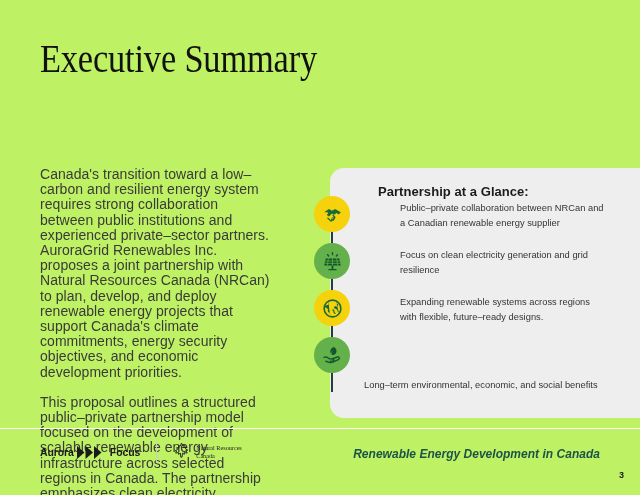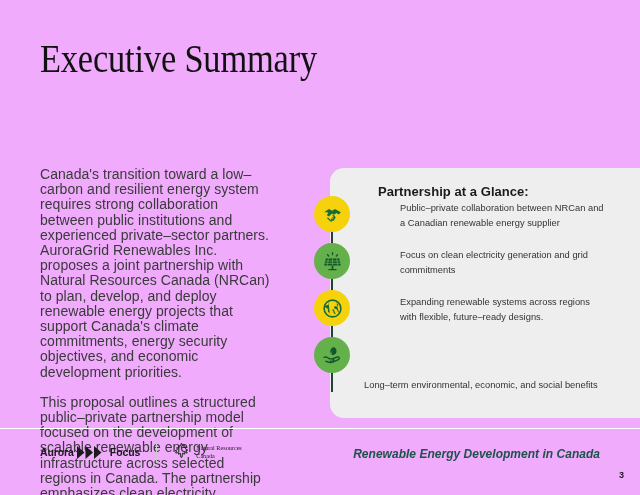--- a/index.html
+++ b/index.html
@@ -11,21 +11,21 @@
     height: 495px;
     background: #ffffff;
     font-family: "Liberation Sans", sans-serif;
     overflow: hidden;
     position: relative;
   }
   .slide {
     position: relative;
     width: 640px;
     height: 495px;
-    background: #f0abfc;
+    background: #bef264;
   }
 
   
   .page-title {
     position: absolute;
     left: 40px;
     top: 36px;
     font-family: "Liberation Serif", serif;
     font-size: 40px;
     line-height: 46px;
@@ -228,21 +228,21 @@
     <div class="tl-item">
       <div class="tl-icon green">
         <svg width="21" height="21" viewBox="0 0 24 24" aria-hidden="true">
           <path d="M12 1.8v2.4M6.3 4.1l1.3 1.6M17.7 4.1l-1.3 1.6" stroke="#10562c" stroke-width="1.5" stroke-linecap="round"></path>
           <path d="M4.2 8.5h15.6l1.7 8.2H2.5z" fill="#10562c"></path>
           <path d="M12 8.5v8.2M7.4 8.5l-1.5 8.2M16.6 8.5l1.5 8.2M3.4 11.4h17.2M2.9 14.1h18.2" stroke="#64b04a" stroke-width="0.9"></path>
           <path d="M11 16.7h2v4.6h-2z" fill="#10562c"></path>
           <path d="M8 21.3h8" stroke="#10562c" stroke-width="1.6" stroke-linecap="round"></path>
         </svg>
       </div>
-      <div class="tl-text">Focus on clean electricity generation and grid commitments</div>
+      <div class="tl-text">Focus on clean electricity generation and grid resilience</div>
     </div>
 
     <div class="tl-item">
       <div class="tl-icon yellow">
         <svg width="21" height="21" viewBox="0 0 24 24" aria-hidden="true">
           <circle cx="12" cy="12" r="9.6" fill="none" stroke="#176b3a" stroke-width="1.8"></circle>
           <path d="M7.4 4.4c1.2 1.3.6 2.6-.4 3.3-1.1.8-2.6.4-3.3 1.3-.6.8.2 2.1 1.3 2.4 1.4.4 2 1.3 1.7 2.6-.3 1.2.4 2.2 1.5 2.8 1.2.7 1.3 1.9 1 3.1M16.1 3.9c-.5 1.1.2 2 1.2 2.3 1.2.4 1.6 1.4 1.1 2.4-.5 1-1.6 1.2-2.6.9-1-.3-1.8.2-2 1.1-.2 1 .5 1.7 1.5 1.8 1.4.2 2.2 1.1 2.4 2.4.1.9.7 1.5 1.6 1.8" fill="#176b3a"></path>
           <path d="M12.3 13.6c.9.2 1.4 1 1.3 1.9-.1 1 .4 1.7 1.3 2" fill="none" stroke="#176b3a" stroke-width="1.4" stroke-linecap="round"></path>
         </svg>
       </div>

